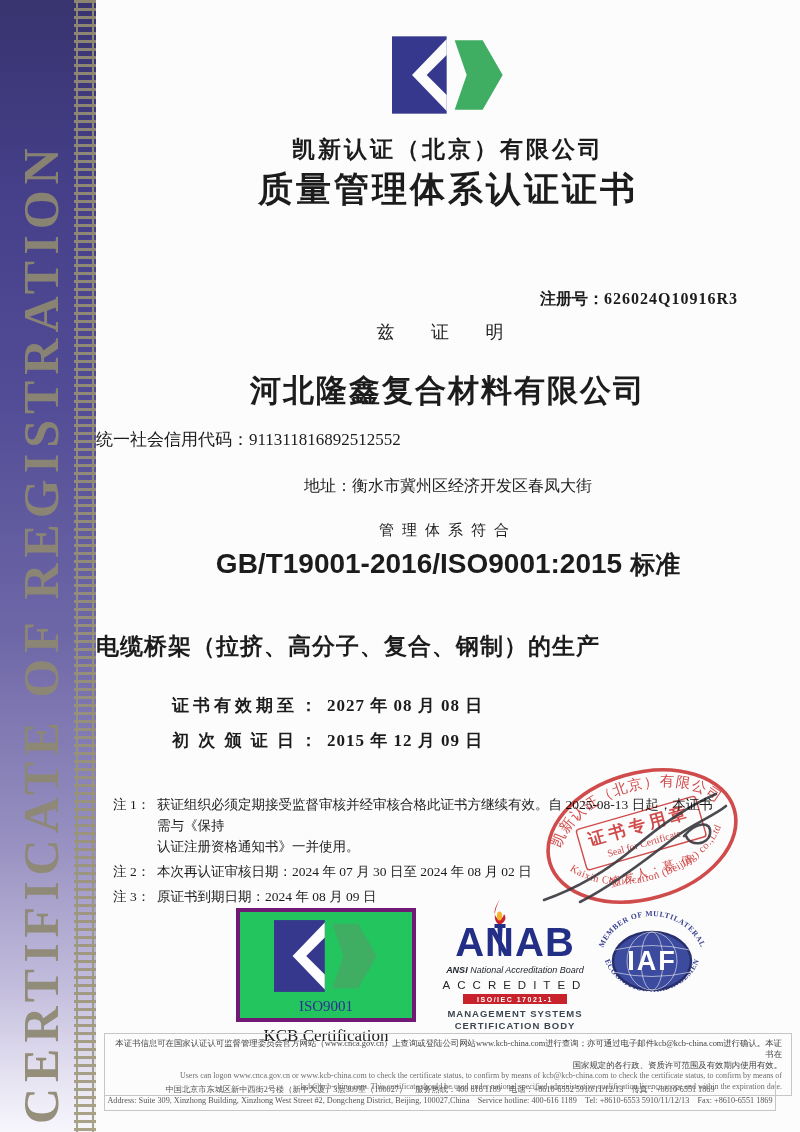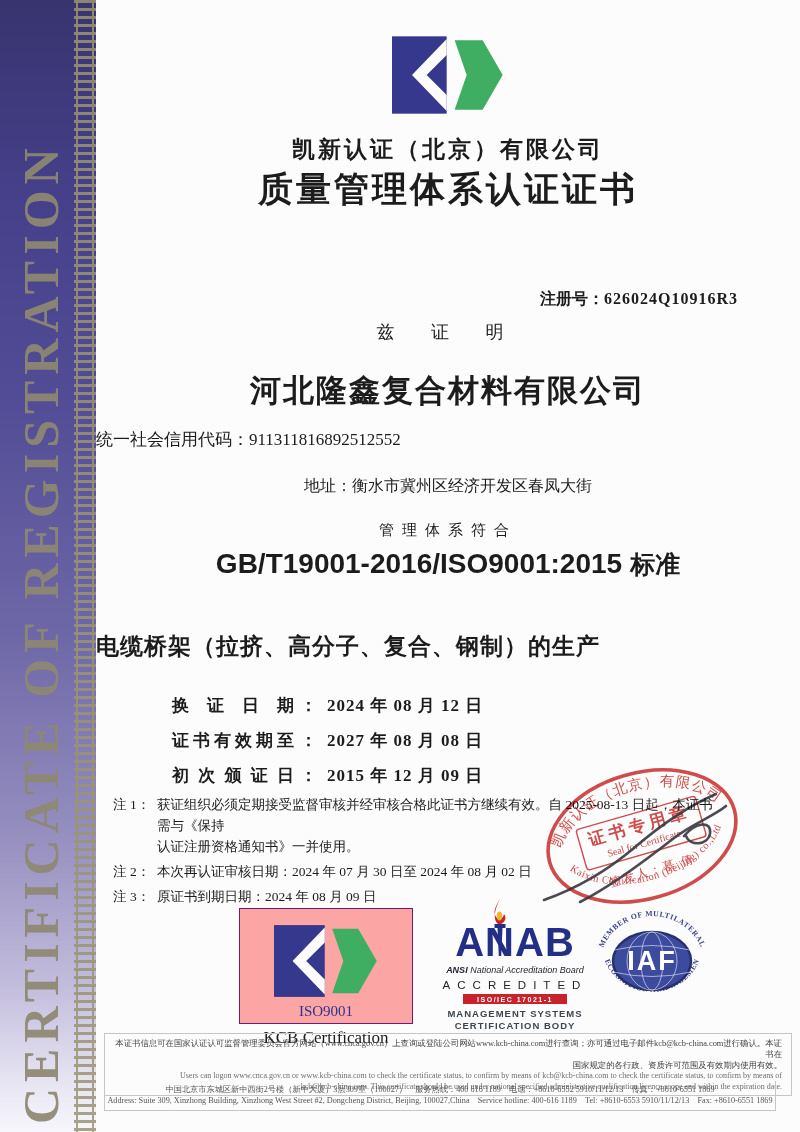--- a/index.html
+++ b/index.html
@@ -58,21 +58,21 @@
   .note{display:flex;margin-bottom:4px;}
   .note-label{flex:0 0 44px;white-space:nowrap;}
   .note-line2{margin-left:0;}
 
   
   .stamp{position:absolute;left:536px;top:750px;width:212px;height:172px;
     mix-blend-mode:multiply;opacity:.92;}
 
   
   .kcb{position:absolute;left:230px;top:908px;width:192px;text-align:center;}
-  .kcb-box{display:inline-block;border:1px solid #701a75;padding:16px 34px 3px;background:#fca5a5;}
+  .kcb-box{display:inline-block;border:4px solid #701a75;padding:8px 34px 3px;background:#22c55e;}
   .kcb-iso{font-size:15px;color:#2d3194;margin-top:2px;}
   .kcb-name{font-size:17px;color:#1d1d1d;margin-top:4px;}
 
   .anab{position:absolute;left:430px;top:898px;width:170px;text-align:center;
     font-family:"Liberation Sans","DejaVu Sans",sans-serif;}
   .anab-torch{position:absolute;left:58px;top:0;width:24px;height:60px;}
   .anab-word{margin-top:24px;font-size:40px;line-height:1;font-weight:bold;color:#232f86;letter-spacing:1px;}
   .anab-ansi{margin-top:3px;font-size:9px;font-style:italic;color:#22262e;}
   .anab-ansi b{font-weight:bold;}
   .anab-accredited{margin-top:4px;font-size:11.5px;letter-spacing:7px;color:#23252a;}
@@ -124,23 +124,20 @@
     <span>地址：</span><span>衡水市冀州区经济开发区春凤大街</span>
   </div>
 
   <div class="conform">管理体系符合</div>
   <div class="standard">
     <span>GB/T19001-2016/ISO9001:2015</span><span class="suffix">标准</span>
   </div>
   <div class="scope">电缆桥架（拉挤、高分子、复合、钢制）的生产</div>
 
   <div class="dates">
-    <div class="date-row">
-      <span class="date-label">换证日期</span><span class="date-colon">：</span><span class="date-value">2024 年 08 月 12 日</span>
-    </div>
     <div class="date-row">
       <span class="date-label">证书有效期至</span><span class="date-colon">：</span><span class="date-value">2027 年 08 月 08 日</span>
     </div>
     <div class="date-row">
       <span class="date-label">初次颁证日</span><span class="date-colon">：</span><span class="date-value">2015 年 12 月 09 日</span>
     </div>
   </div>
 
   <div class="notes">
     <div class="note">

